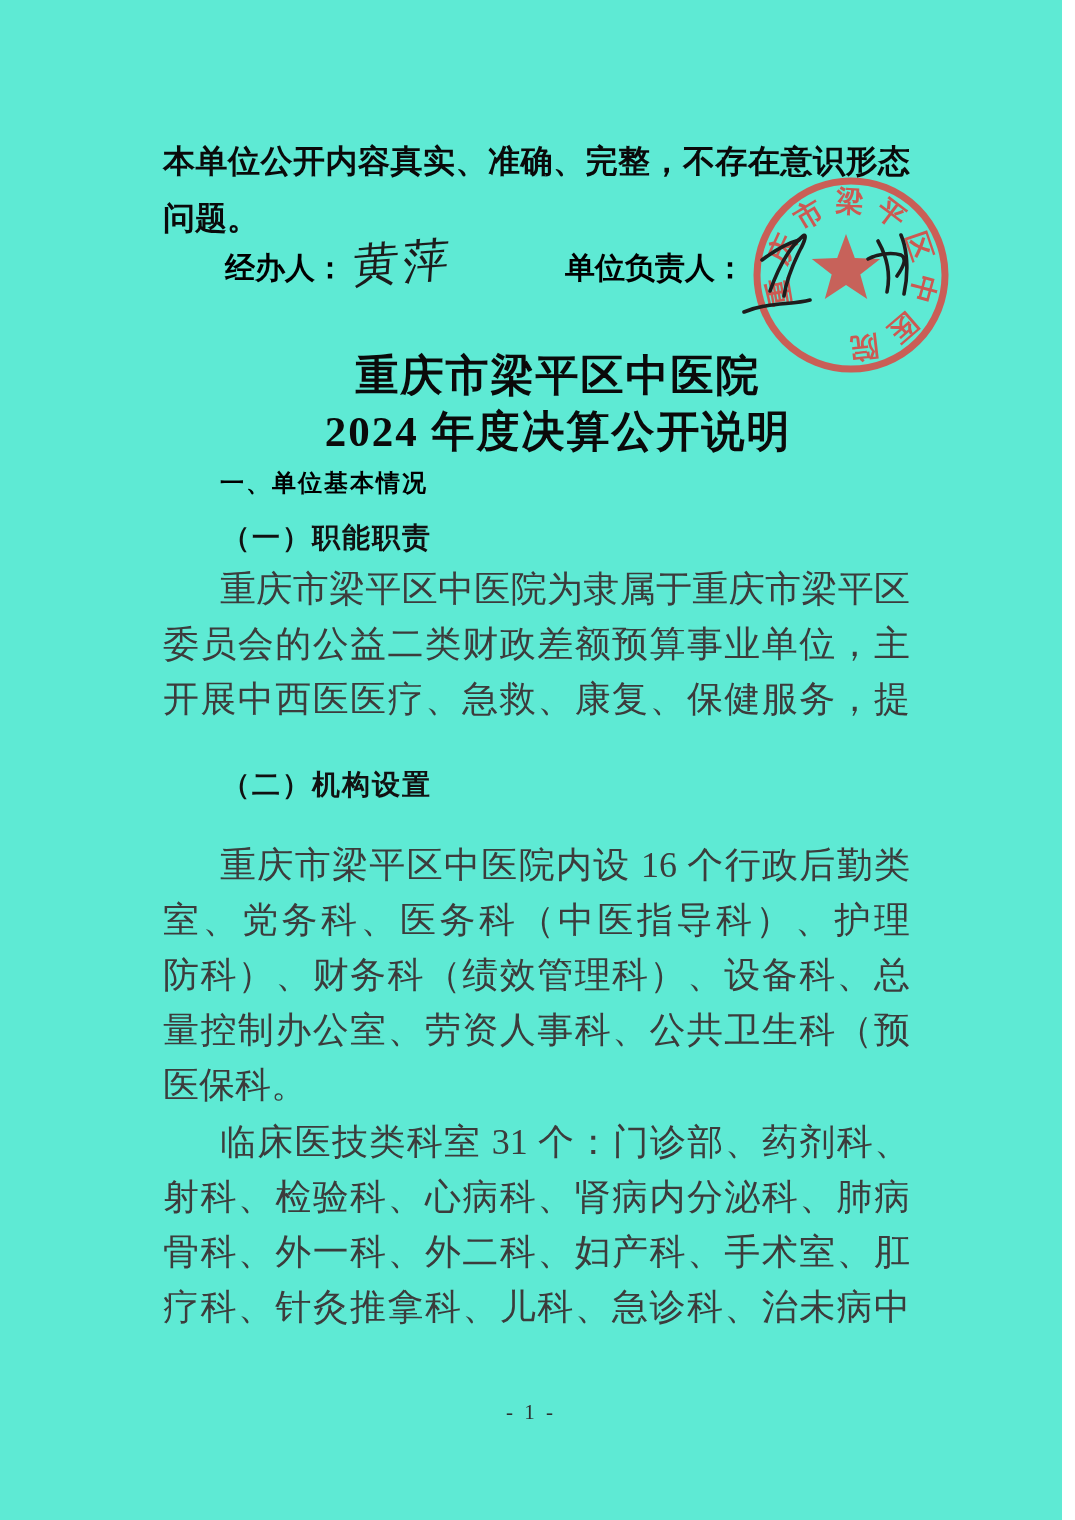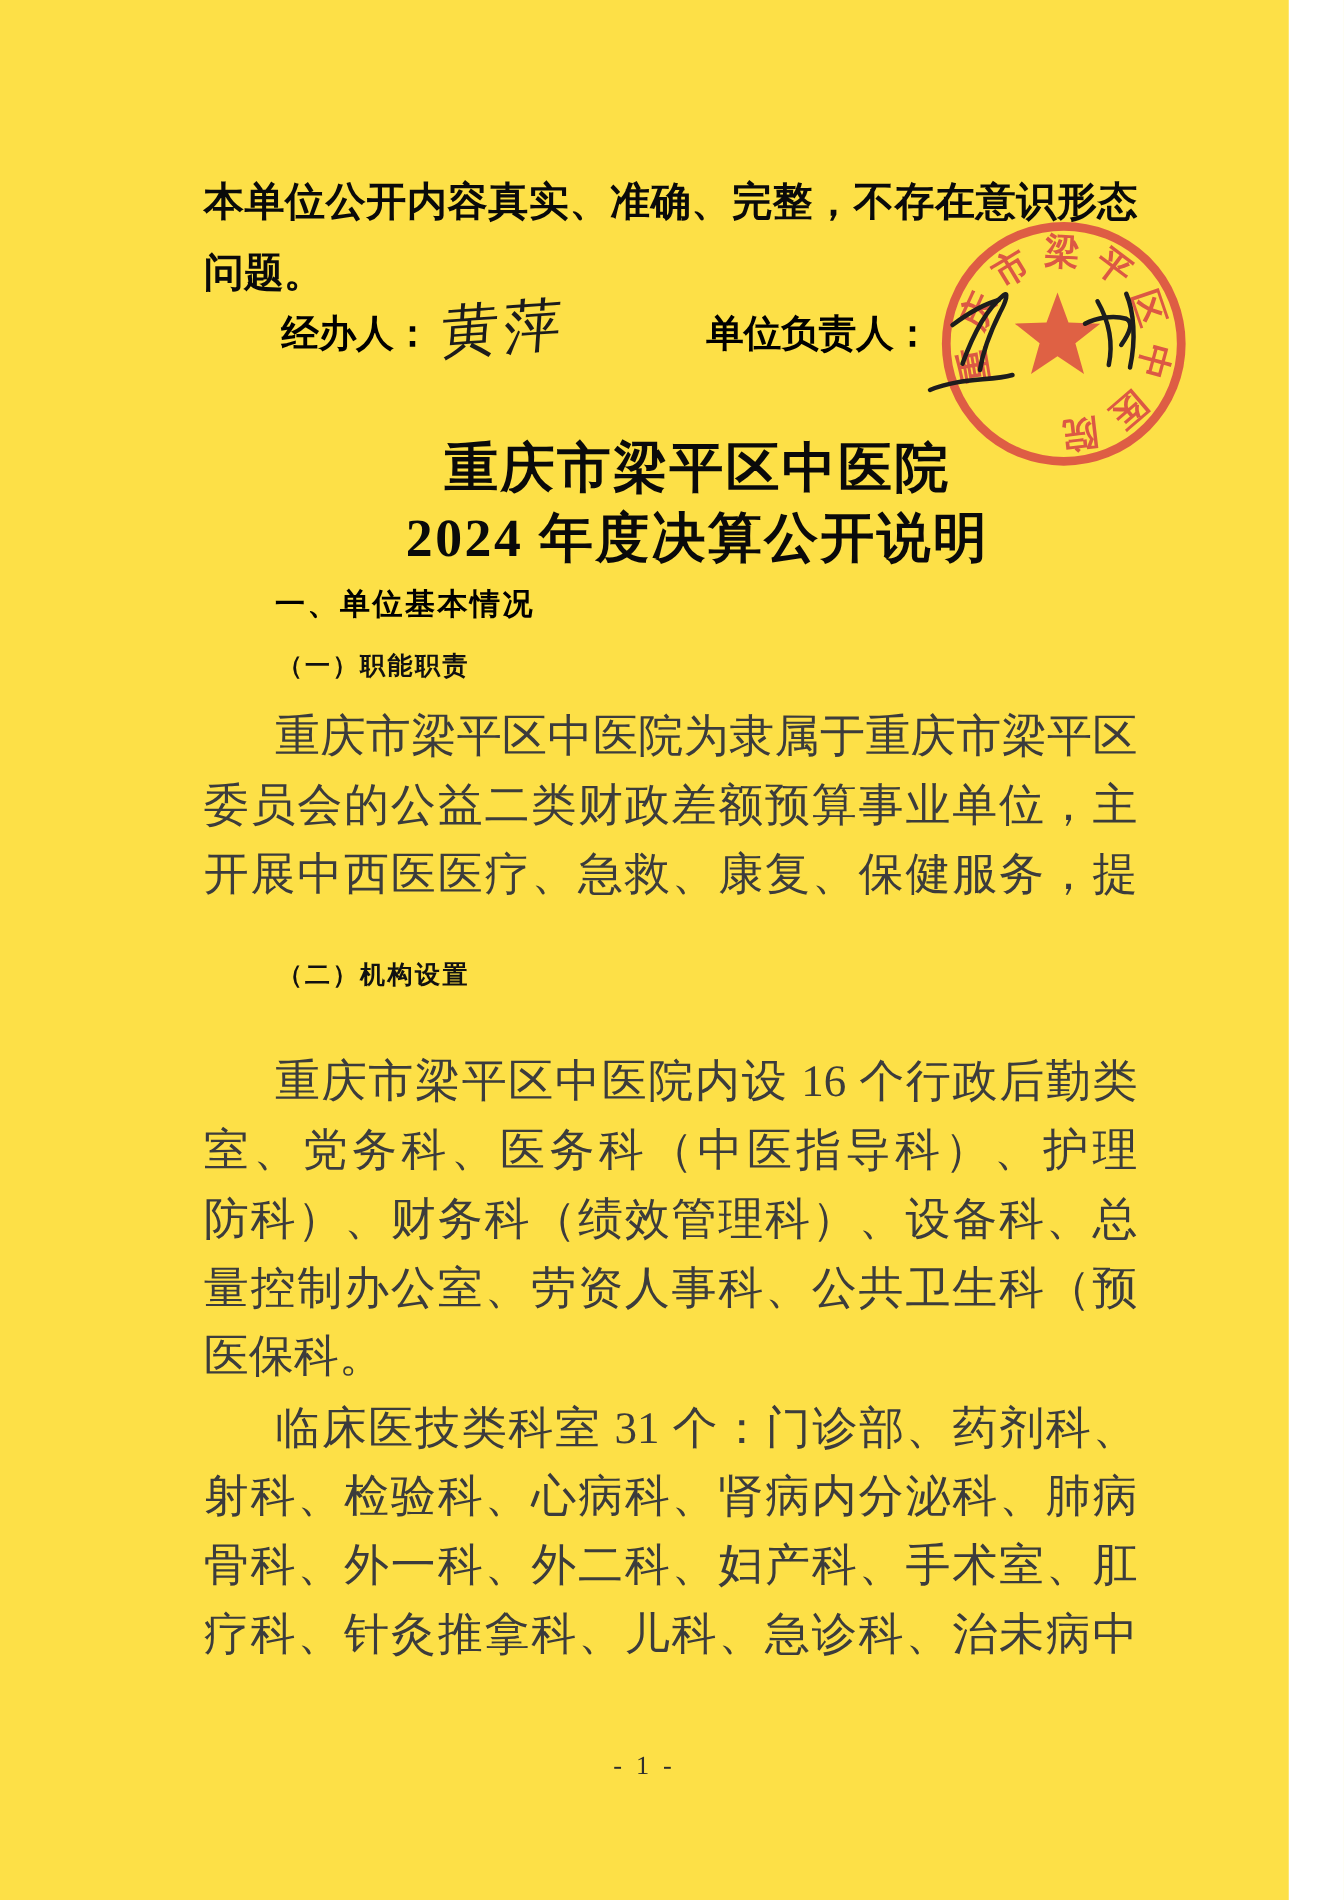--- a/index.html
+++ b/index.html
@@ -1,20 +1,21 @@
 <!DOCTYPE html>
 <html><head>
 <meta charset="utf-8">
 <style>
   html,body { margin:0; padding:0; background:#ffffff; }
   .page {
     position:relative; width:1031px; height:1520px;
-    background:#fde047; overflow:hidden;
+    background:#5eead4; overflow:hidden;
     font-family:"Liberation Serif","DejaVu Serif",serif;
     color:#000;
+    padding-left:31px;
   }
   
   .decl {
     position:absolute; left:163px; top:133px; width:747px;
     font-size:32px; font-weight:bold; line-height:57px; color:#0a0a0a;
   }
   .just { text-align:justify; text-align-last:justify; }
   .indent { text-indent:57px; }
   
   .sig-row { position:absolute; left:163px; top:248px; width:747px; height:70px; }
@@ -35,21 +36,21 @@
     text-align:center; font-size:43px; font-weight:bold;
     line-height:56px; letter-spacing:2px; color:#0a0a0a;
   }
   
   .h1 {
     position:absolute; left:220px; top:467px;
     font-family:"Liberation Sans","DejaVu Sans",sans-serif;
     font-size:24px; font-weight:bold; letter-spacing:2px; color:#000;
     white-space:nowrap;
   }
-  .sub { position:absolute; left:222px; font-size:20px; font-weight:bold; letter-spacing:2px; color:#111; white-space:nowrap; }
+  .sub { position:absolute; left:222px; font-size:28px; font-weight:bold; letter-spacing:2px; color:#111; white-space:nowrap; }
   .sub1 { top:519px; }
   .sub2 { top:766px; }
   
   .para { position:absolute; left:163px; width:747px; font-size:36px; line-height:55px; color:#3c3c3c; }
   .p1 { top:562px; }
   .p2 { top:838px; }
   .p3 { top:1115px; }
   .bl { height:55px; overflow:hidden; }
   
   .footer {

